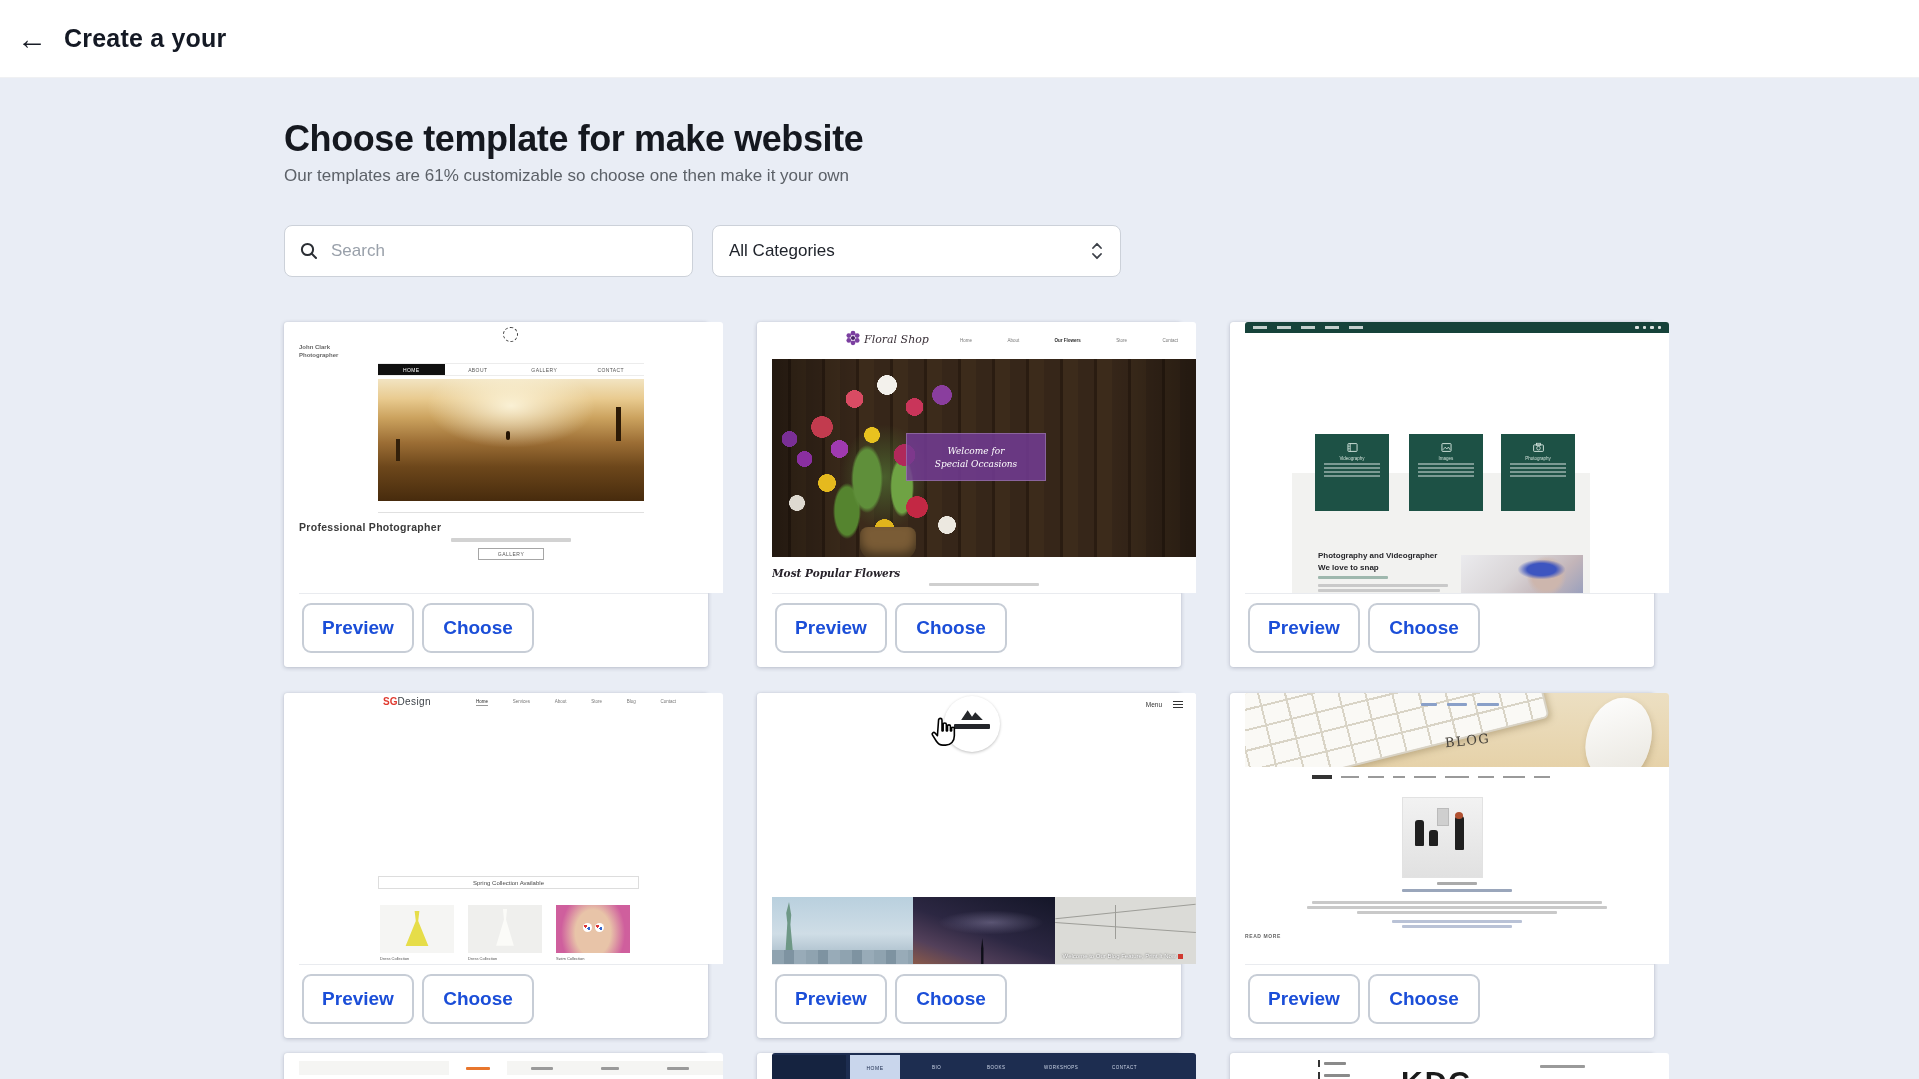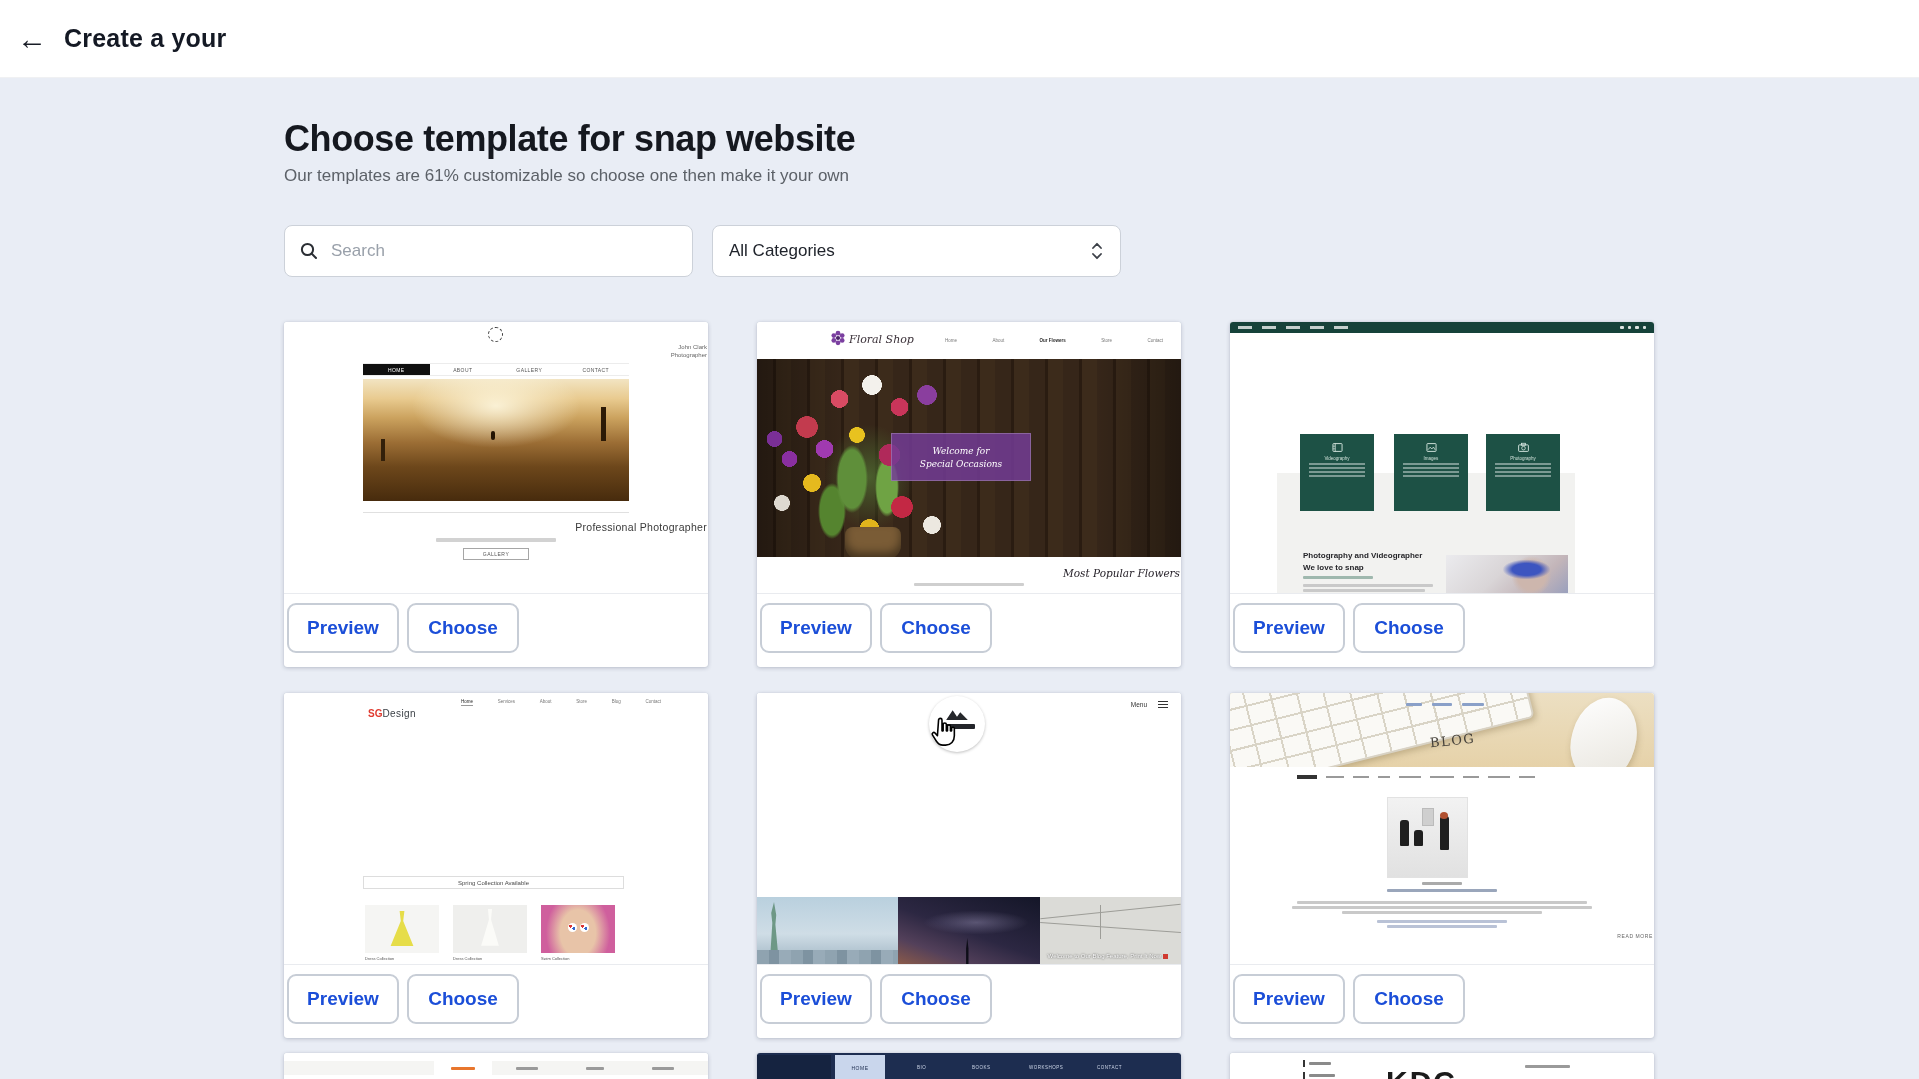--- a/index.html
+++ b/index.html
@@ -23,30 +23,30 @@
   .searchbox input { border:none; outline:none; font-size:17px; color:#202430; width:100%; margin-left:12px;
                      font-family:"Liberation Sans",sans-serif; background:transparent; }
   .searchbox input::placeholder { color:#99a0aa; }
   .select { position:absolute; left:712px; top:225px; width:409px; height:52px; background:#fff;
             border:1px solid #ccd1d9; border-radius:8px; display:flex; align-items:center;
             padding:0 16px; font-size:17px; color:#20242c; cursor:pointer; }
   .select .chev { margin-left:auto; }
 
   
   .card { position:absolute; width:424px; height:345px; background:#fff; border-radius:3px;
-          box-shadow:0 1px 4px rgba(22,32,60,.22), 0 0 1px rgba(22,32,60,.18); }
+          box-shadow:0 1px 4px rgba(22,32,60,.22), 0 0 1px rgba(22,32,60,.18);padding-left:15px; }
   .preview { position:relative; width:424px; height:271px; overflow:hidden; border-radius:3px 3px 0 0; background:#fff; cursor:pointer; }
   .cfooter { height:74px; border-top:1px solid #e9ebef; display:flex; align-items:flex-start; gap:8px;
              padding:9px 0 0 3px; }
   .btn { width:112px; height:50px; background:#fff; border:2px solid #c7cdd6; border-radius:9px;
          font-family:"Liberation Sans",sans-serif; font-size:19px; font-weight:700; color:#1b4ed8; cursor:pointer; }
 
   .abs { position:absolute; }
   .bar { position:absolute; background:#c9c9c9; border-radius:1px; }
-  .ctr { left:0; right:1px; text-align:right; }
+  .ctr { left:0; right:10px; text-align:left;font-weight:bold; }
 
   
   .t1-aperture { left:204px; top:5px; width:15px; height:15px; border:1.6px dashed #3c3c3c; border-radius:50%; }
   .t1-nav { left:79px; top:41px; width:266px; height:13px; display:flex; border-top:1px solid #ececec; border-bottom:1px solid #ececec; }
   .t1-nav span { flex:1; font-size:5px; color:#555; display:flex; align-items:center; justify-content:center; letter-spacing:.4px; }
   .t1-nav span.on { background:#101010; color:#fff; }
   .t1-photo { left:79px; top:57px; width:266px; height:122px;
       background:
         radial-gradient(ellipse 120px 60px at 50% 22%, rgba(255,250,228,.85), rgba(255,250,228,0) 70%),
         linear-gradient(180deg,#f2e4c2 0%,#e9cb90 16%,#cba25e 32%,#9c6e35 52%,#6d471b 72%,#472b0d 100%); }
@@ -110,21 +110,21 @@
              display:flex; flex-direction:column; align-items:center; padding-top:7px; gap:2px; }
   .t3-card .lbl { font-size:4.5px; color:#cfe0d8; }
   .t3-card i { display:block; width:56px; height:2px; background:rgba(255,255,255,.42); }
   .t3-photo { left:216px; top:233px; width:122px; height:38px;
       background:
         radial-gradient(ellipse 24px 10px at 66% 38%, #3d55c0 60%, transparent 100%),
         radial-gradient(circle 20px at 70% 55%, #cdb6ad 70%, transparent 100%),
         linear-gradient(135deg,#ebebee 0%,#d9d5d7 45%,#c3b5b9 75%,#9aa0bd 100%); }
 
   
-  .t4-brand { left:84px; top:3px; font-size:10px; font-weight:700;margin-top:12px; }
+  .t4-brand { left:84px; top:3px; font-size:10px; font-weight:700; }
   .t4-brand .a { color:#e03a2f; }
   .t4-brand .b { color:#3c4147; font-weight:400; letter-spacing:.4px; }
   .t4-nav { left:177px; top:6px; width:200px; display:flex; justify-content:space-between; }
   .t4-nav span { font-size:4.5px; color:#777; }
   .t4-nav span.on { color:#222; border-bottom:1px solid #999; padding-bottom:1px; }
   .t4-hero { left:0; top:17px; width:424px; height:162px; overflow:hidden;
              background:linear-gradient(100deg,#a8afb7 0%,#bfc5cc 45%,#aab1b9 100%); }
   .t4-dress { position:absolute; left:-18px; top:-14px; width:190px; height:205px; transform:rotate(5deg);
               background:radial-gradient(ellipse at 42% 30%, #e2382b 0%, #b31a12 72%);
               border-radius:38% 62% 55% 45% / 45% 50% 62% 38%; }
@@ -223,21 +223,21 @@
 </head>
 <body>
 
 <div class="appbar">
   <div class="back">
       <span>←</span>
     </div>
   <div class="apptitle">Create a your</div>
 </div>
 
-<div class="h1">Choose template for snap website</div>
+<div class="h1">Choose template for make website</div>
 <div class="sub">Our templates are 61% customizable so choose one then make it your own</div>
 
 <div class="searchbox">
   <span style="display:flex">
     <svg width="20" height="20" viewBox="0 0 20 20">
         <circle cx="8.5" cy="8.5" r="5.6" fill="none" stroke="#2a2e34" stroke-width="2"></circle>
         <line x1="12.8" y1="12.8" x2="17" y2="17" stroke="#2a2e34" stroke-width="2" stroke-linecap="round"></line>
       </svg>
   </span>
   <input type="text" placeholder="Search" style="">

